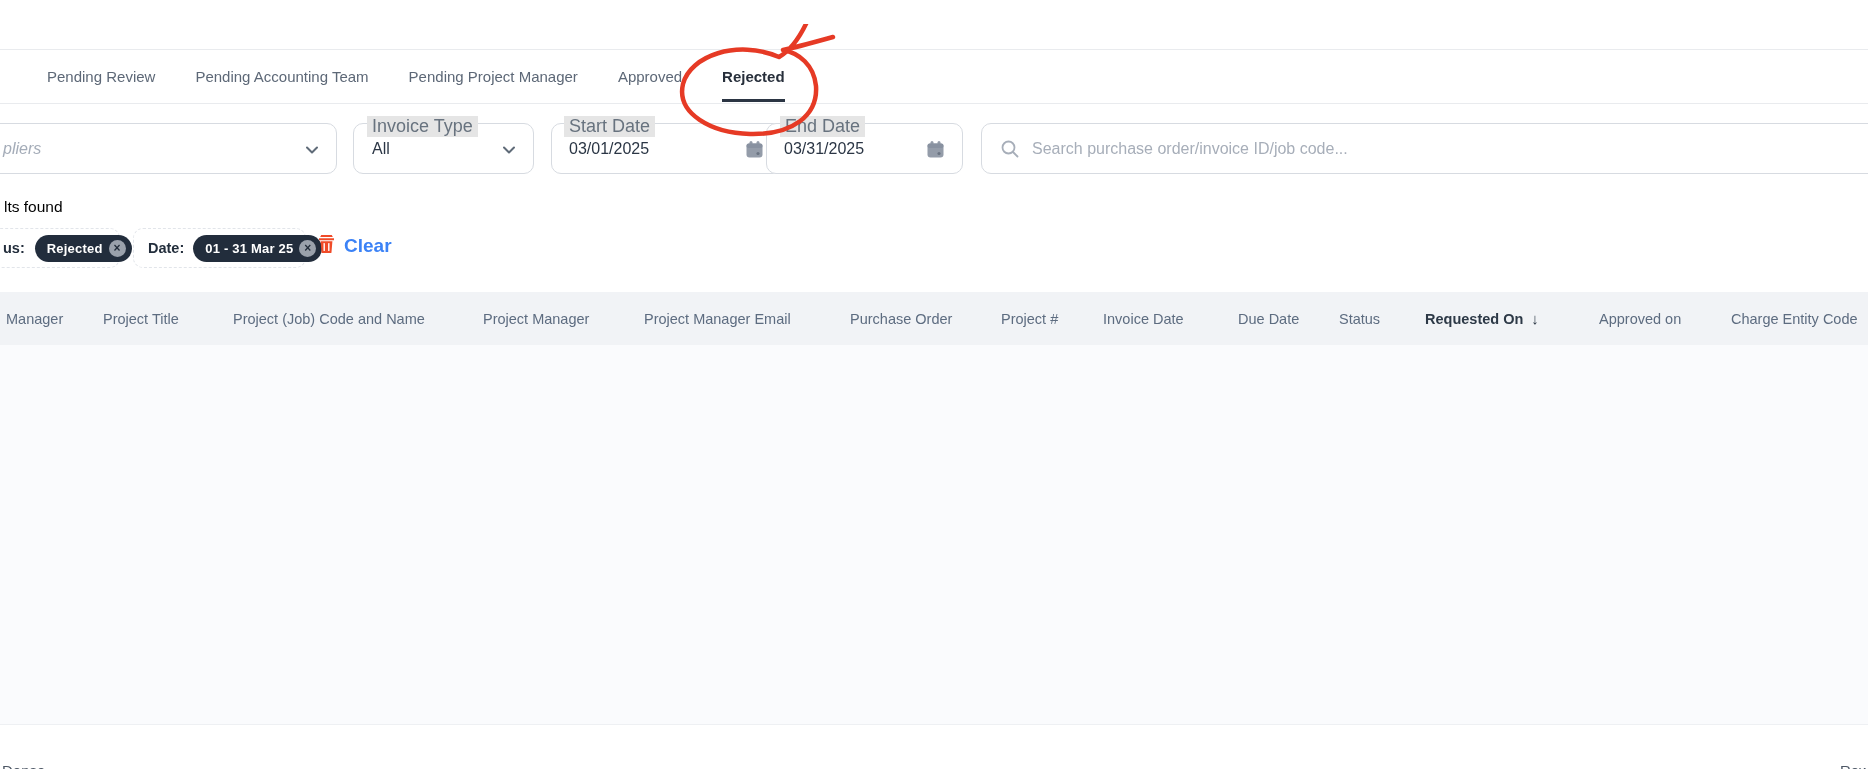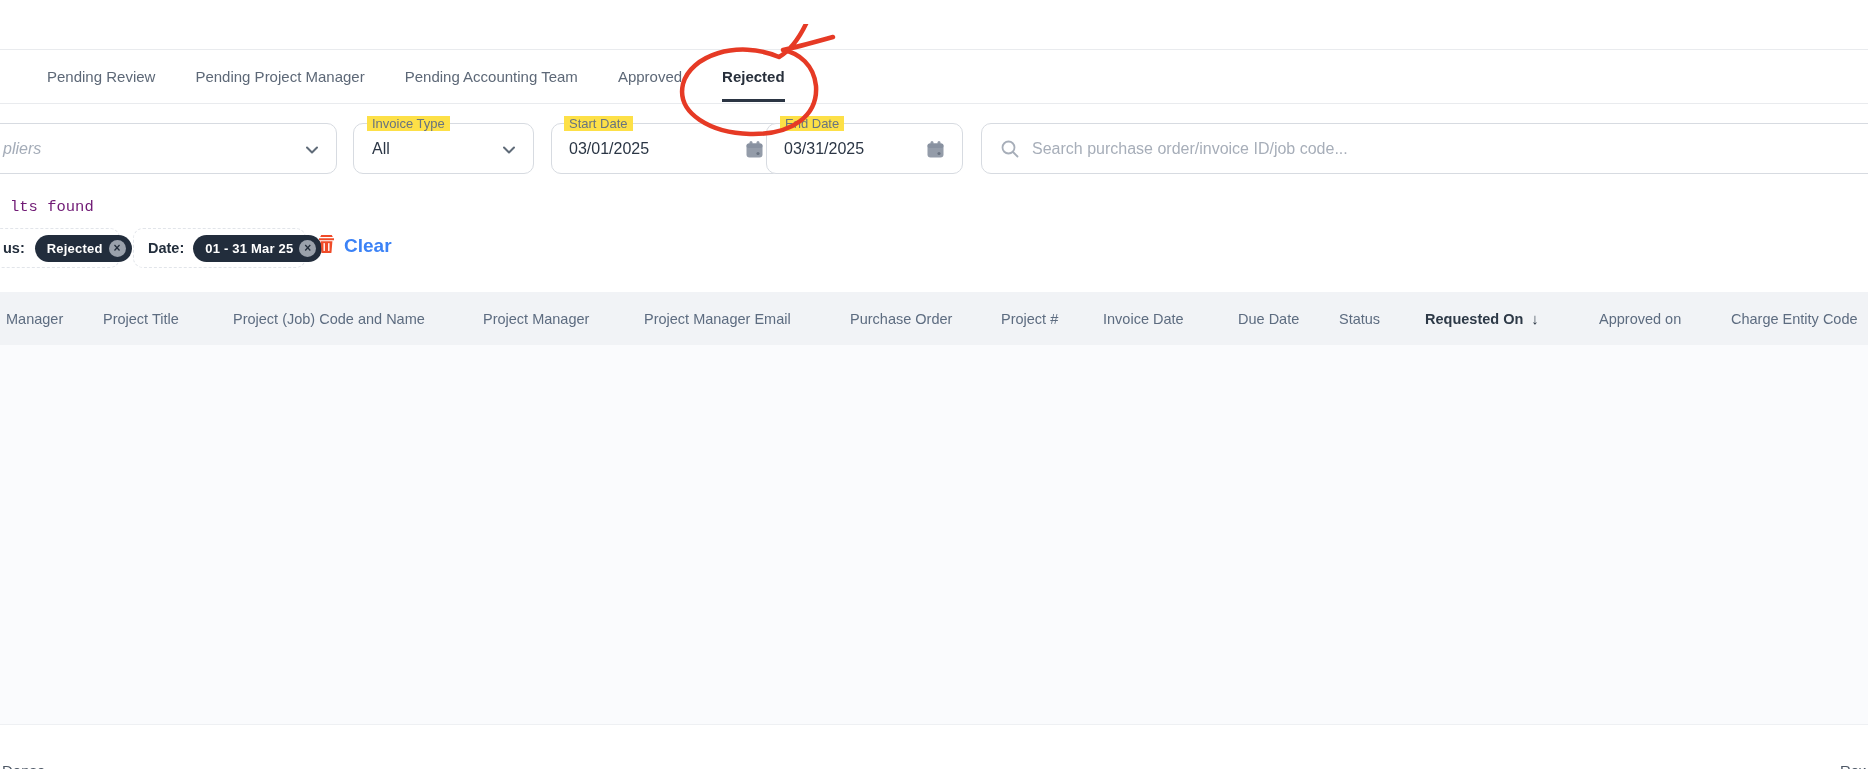--- a/index.html
+++ b/index.html
@@ -8,42 +8,42 @@
     font-family:"Liberation Sans",sans-serif;color:#2b3645;margin-top:24px;
   }
   
   .top-strip{position:absolute;left:0;top:0;width:100%;height:25px;background:#fff;border-bottom:1px solid #e9ebee;}
   .tabs-row{position:absolute;left:0;top:26px;width:100%;height:54px;background:#fff;border-bottom:1px solid #e9ebee;display:flex;align-items:stretch;padding-left:47px;box-sizing:border-box;gap:40px;}
   .tab{display:flex;align-items:center;font-size:15px;font-weight:500;color:#5d6877;position:relative;cursor:pointer;white-space:nowrap;}
   .tab.active{color:#272f3b;font-weight:700;}
   .tab.active::after{content:'';position:absolute;left:0;right:0;bottom:1px;height:3px;background:#2b3543;}
   
   .field{position:absolute;top:99px;height:51px;border:1px solid #d7dbe1;border-radius:10px;background:#fff;box-sizing:border-box;display:flex;align-items:center;}
-  .field .flabel{position:absolute;top:-8px;font-size:13px;color:#68737f;background:#fde047;padding:0 5px;white-space:nowrap;}
+  .field .flabel{position:absolute;top:-8px;font-size:18px;color:#68737f;background:#e5e5e5;padding:0 5px;white-space:nowrap;}
   .field .fvalue{font-size:16px;color:#2b3645;}
   .field .placeholder{color:#a4acb8;font-style:italic;}
   .supplier-select{left:-200px;width:537px;}
   .supplier-select .fvalue{margin-left:202px;}
   .supplier-select .chev{position:absolute;right:18px;}
   .invoice-type{left:353px;width:181px;}
   .invoice-type .flabel{left:13px;}
   .invoice-type .fvalue{margin-left:18px;}
   .invoice-type .chev{position:absolute;right:18px;}
   .start-date{left:551px;width:231px;}
   .start-date .flabel{left:12px;}
   .end-date{left:766px;width:197px;}
   .end-date .flabel{left:13px;}
   .date-value{margin-left:17px;}
   .cal{position:absolute;right:17px;top:16px;}
   .search-box{left:981px;width:907px;border-radius:10px;}
   .search-box input{border:none;outline:none;background:transparent;font-family:"Liberation Sans",sans-serif;font-size:16px;color:#2b3645;width:700px;margin-left:10px;}
   .search-box input::placeholder{color:#a7aeb9;}
   .search-box .sicon{margin-left:18px;display:flex;align-items:center;}
   
-  .results-text{position:absolute;left:10px;top:174px;font-size:15.5px;color:#701a75;font-family:Liberation Mono, monospace;}
+  .results-text{position:absolute;left:4px;top:174px;font-size:15.5px;color:#000000;}
   .chip-group{position:absolute;top:204px;height:40px;border:1.5px dashed #e2e5ea;border-radius:10px;box-sizing:border-box;display:flex;align-items:center;background:#fff;}
   .group-status{left:-40px;width:160px;padding-left:42px;gap:10px;}
   .group-date{left:133px;width:173px;padding-left:14px;gap:9px;}
   .chip-label{font-size:14.5px;font-weight:700;color:#232e3c;white-space:nowrap;}
   .chip{display:flex;align-items:center;gap:6px;background:#222d3c;border-radius:14px;height:27px;padding:0 6px 0 12px;cursor:default;}
   .chip .chip-text{color:#fff;font-size:13px;font-weight:700;white-space:nowrap;letter-spacing:.2px;}
   .chip .x-circle{width:17px;height:17px;border-radius:50%;background:#9aa1ab;color:#232d3a;font-size:12px;font-weight:700;line-height:17px;text-align:center;cursor:pointer;}
   .clear-btn{position:absolute;left:318px;top:210px;display:flex;align-items:center;gap:9px;cursor:pointer;}
   .clear-btn .clear-text{font-size:19px;font-weight:700;color:#3b82f6;}
   
@@ -66,22 +66,22 @@
 </style>
 </head>
 <body>
 
 <div id="app">
 
   <div class="top-strip"></div>
 
   <div class="tabs-row">
     <div class="tab">Pending Review</div>
+    <div class="tab">Pending Accounting Team</div>
     <div class="tab">Pending Project Manager</div>
-    <div class="tab">Pending Accounting Team</div>
     <div class="tab">Approved</div>
     <div class="tab active">Rejected</div>
   </div>
 
   <div class="field supplier-select">
     <span class="fvalue placeholder">pliers</span>
     <span class="chev">
       <svg width="12" height="8" viewBox="0 0 12 8">
           <polyline points="1,1.5 6,6.5 11,1.5" fill="none" stroke="#5f6b78" stroke-width="2" stroke-linecap="round" stroke-linejoin="round"></polyline>
         </svg>

